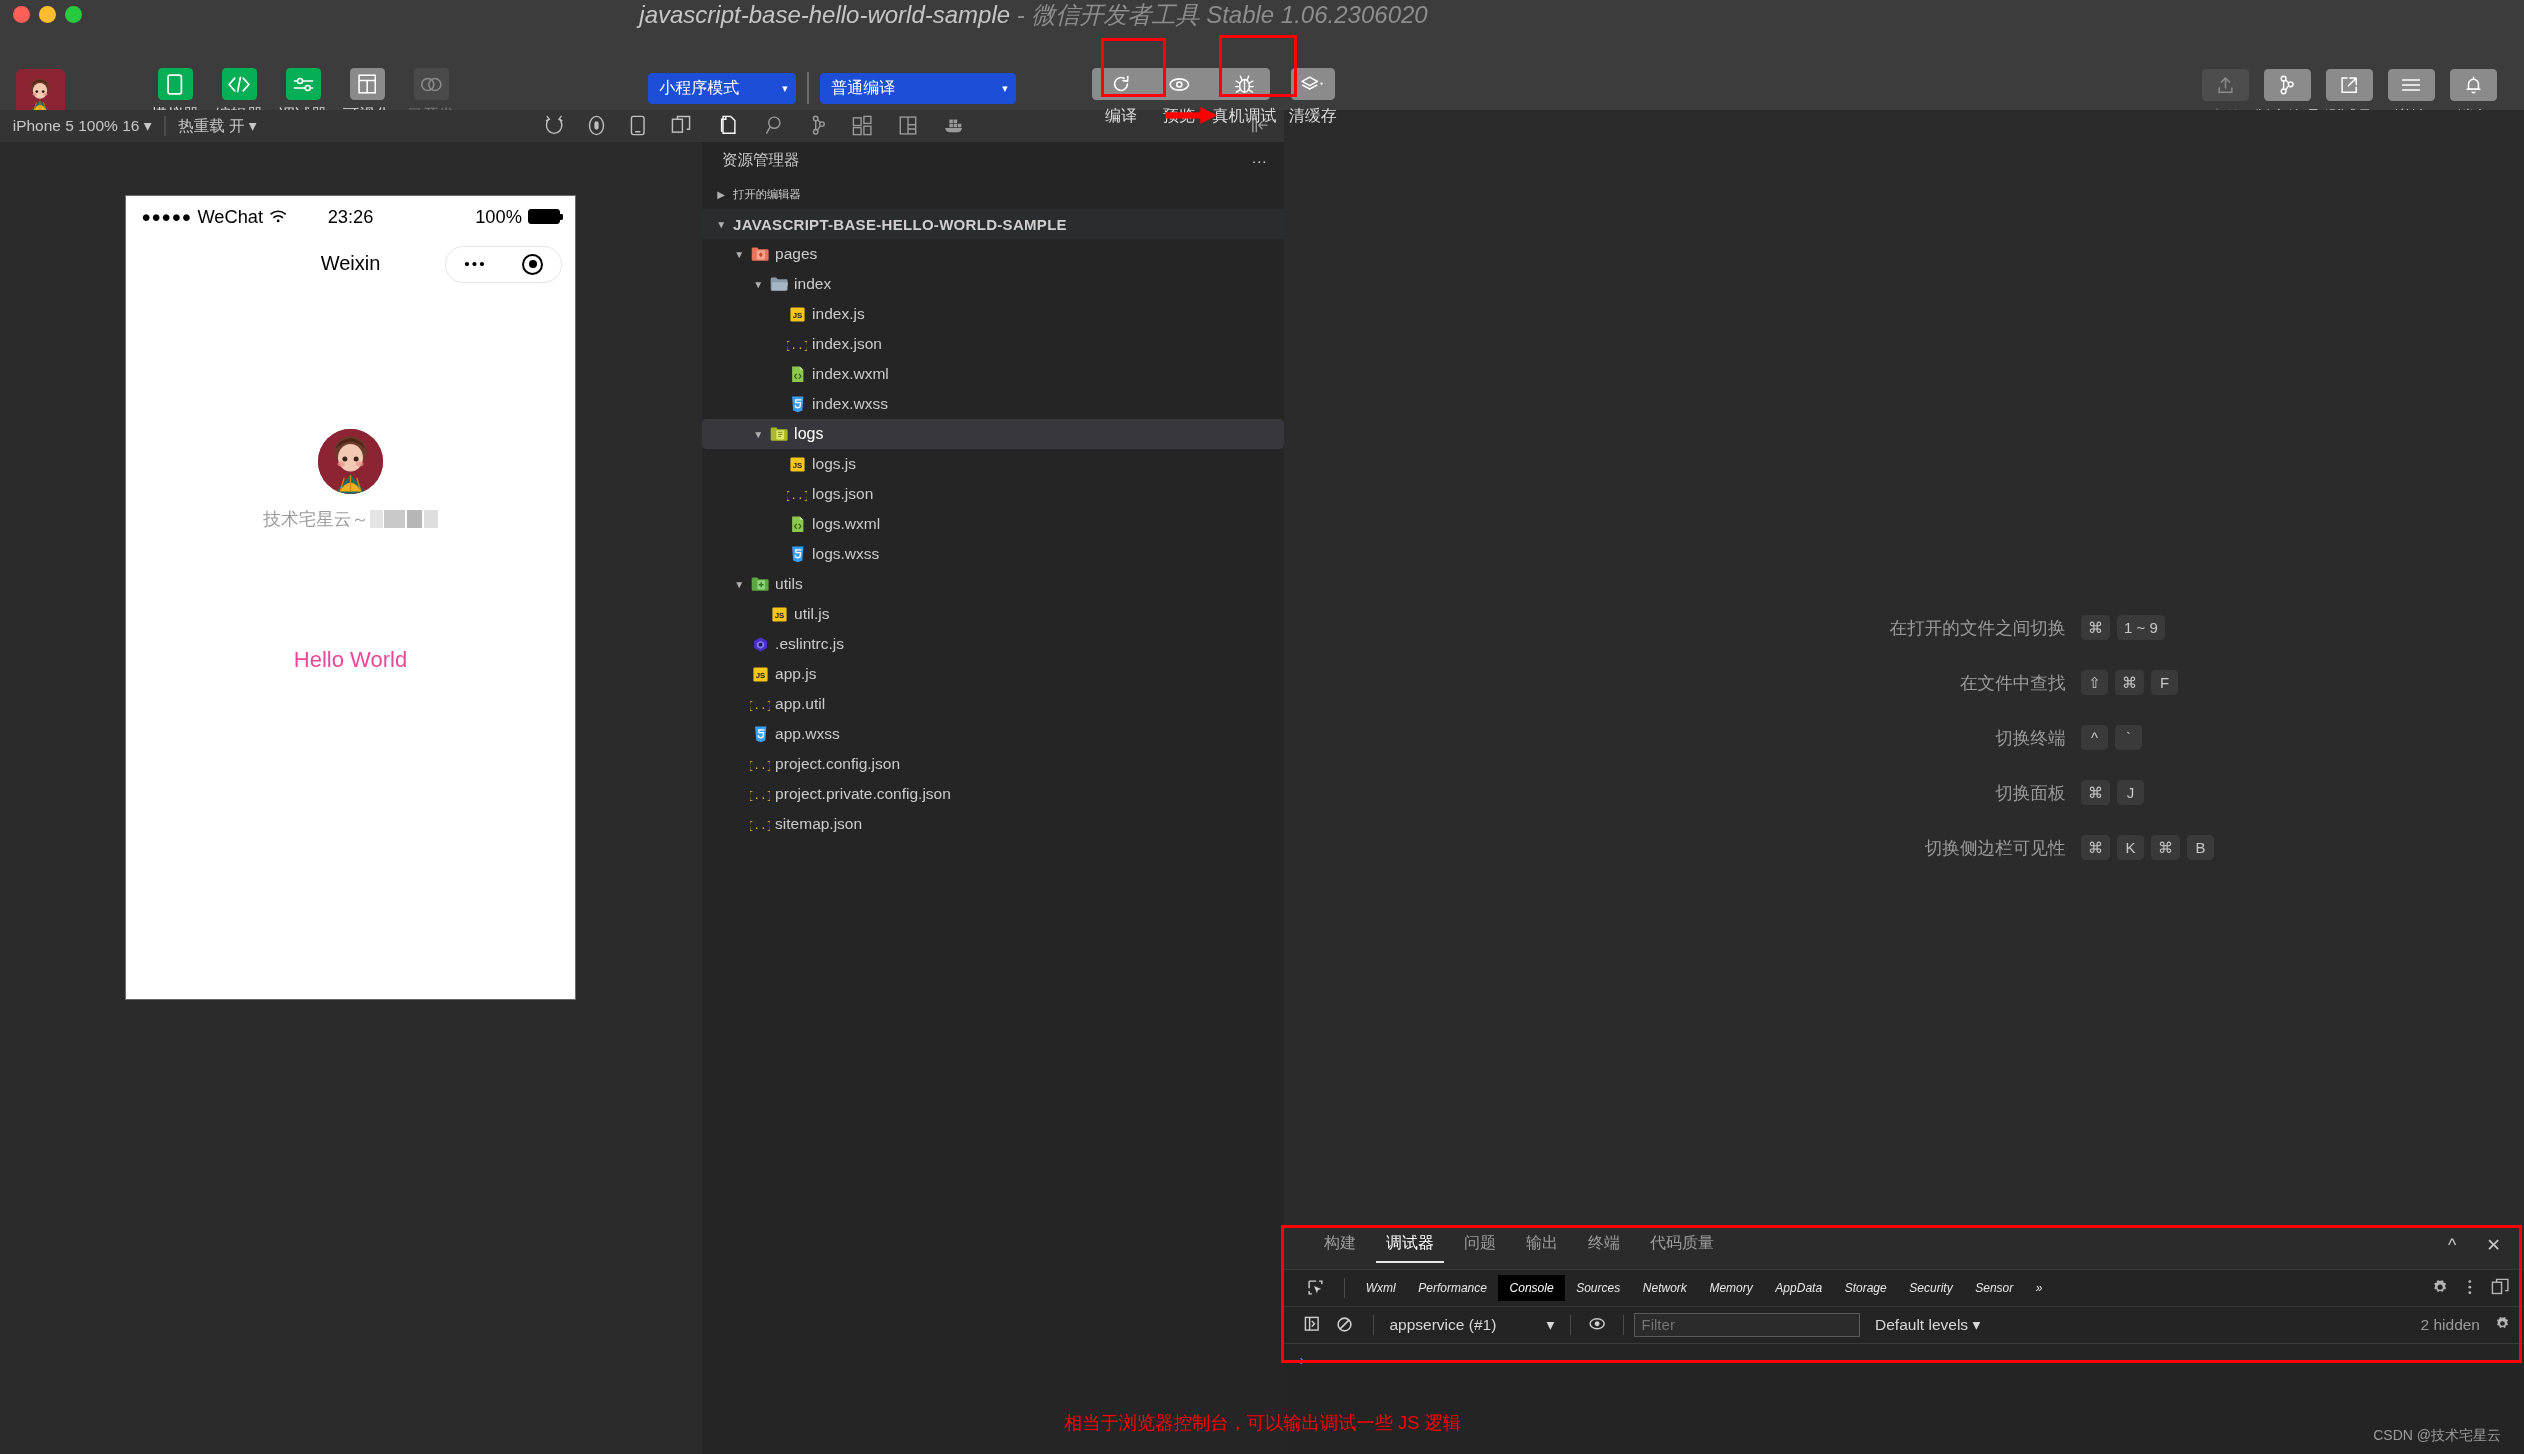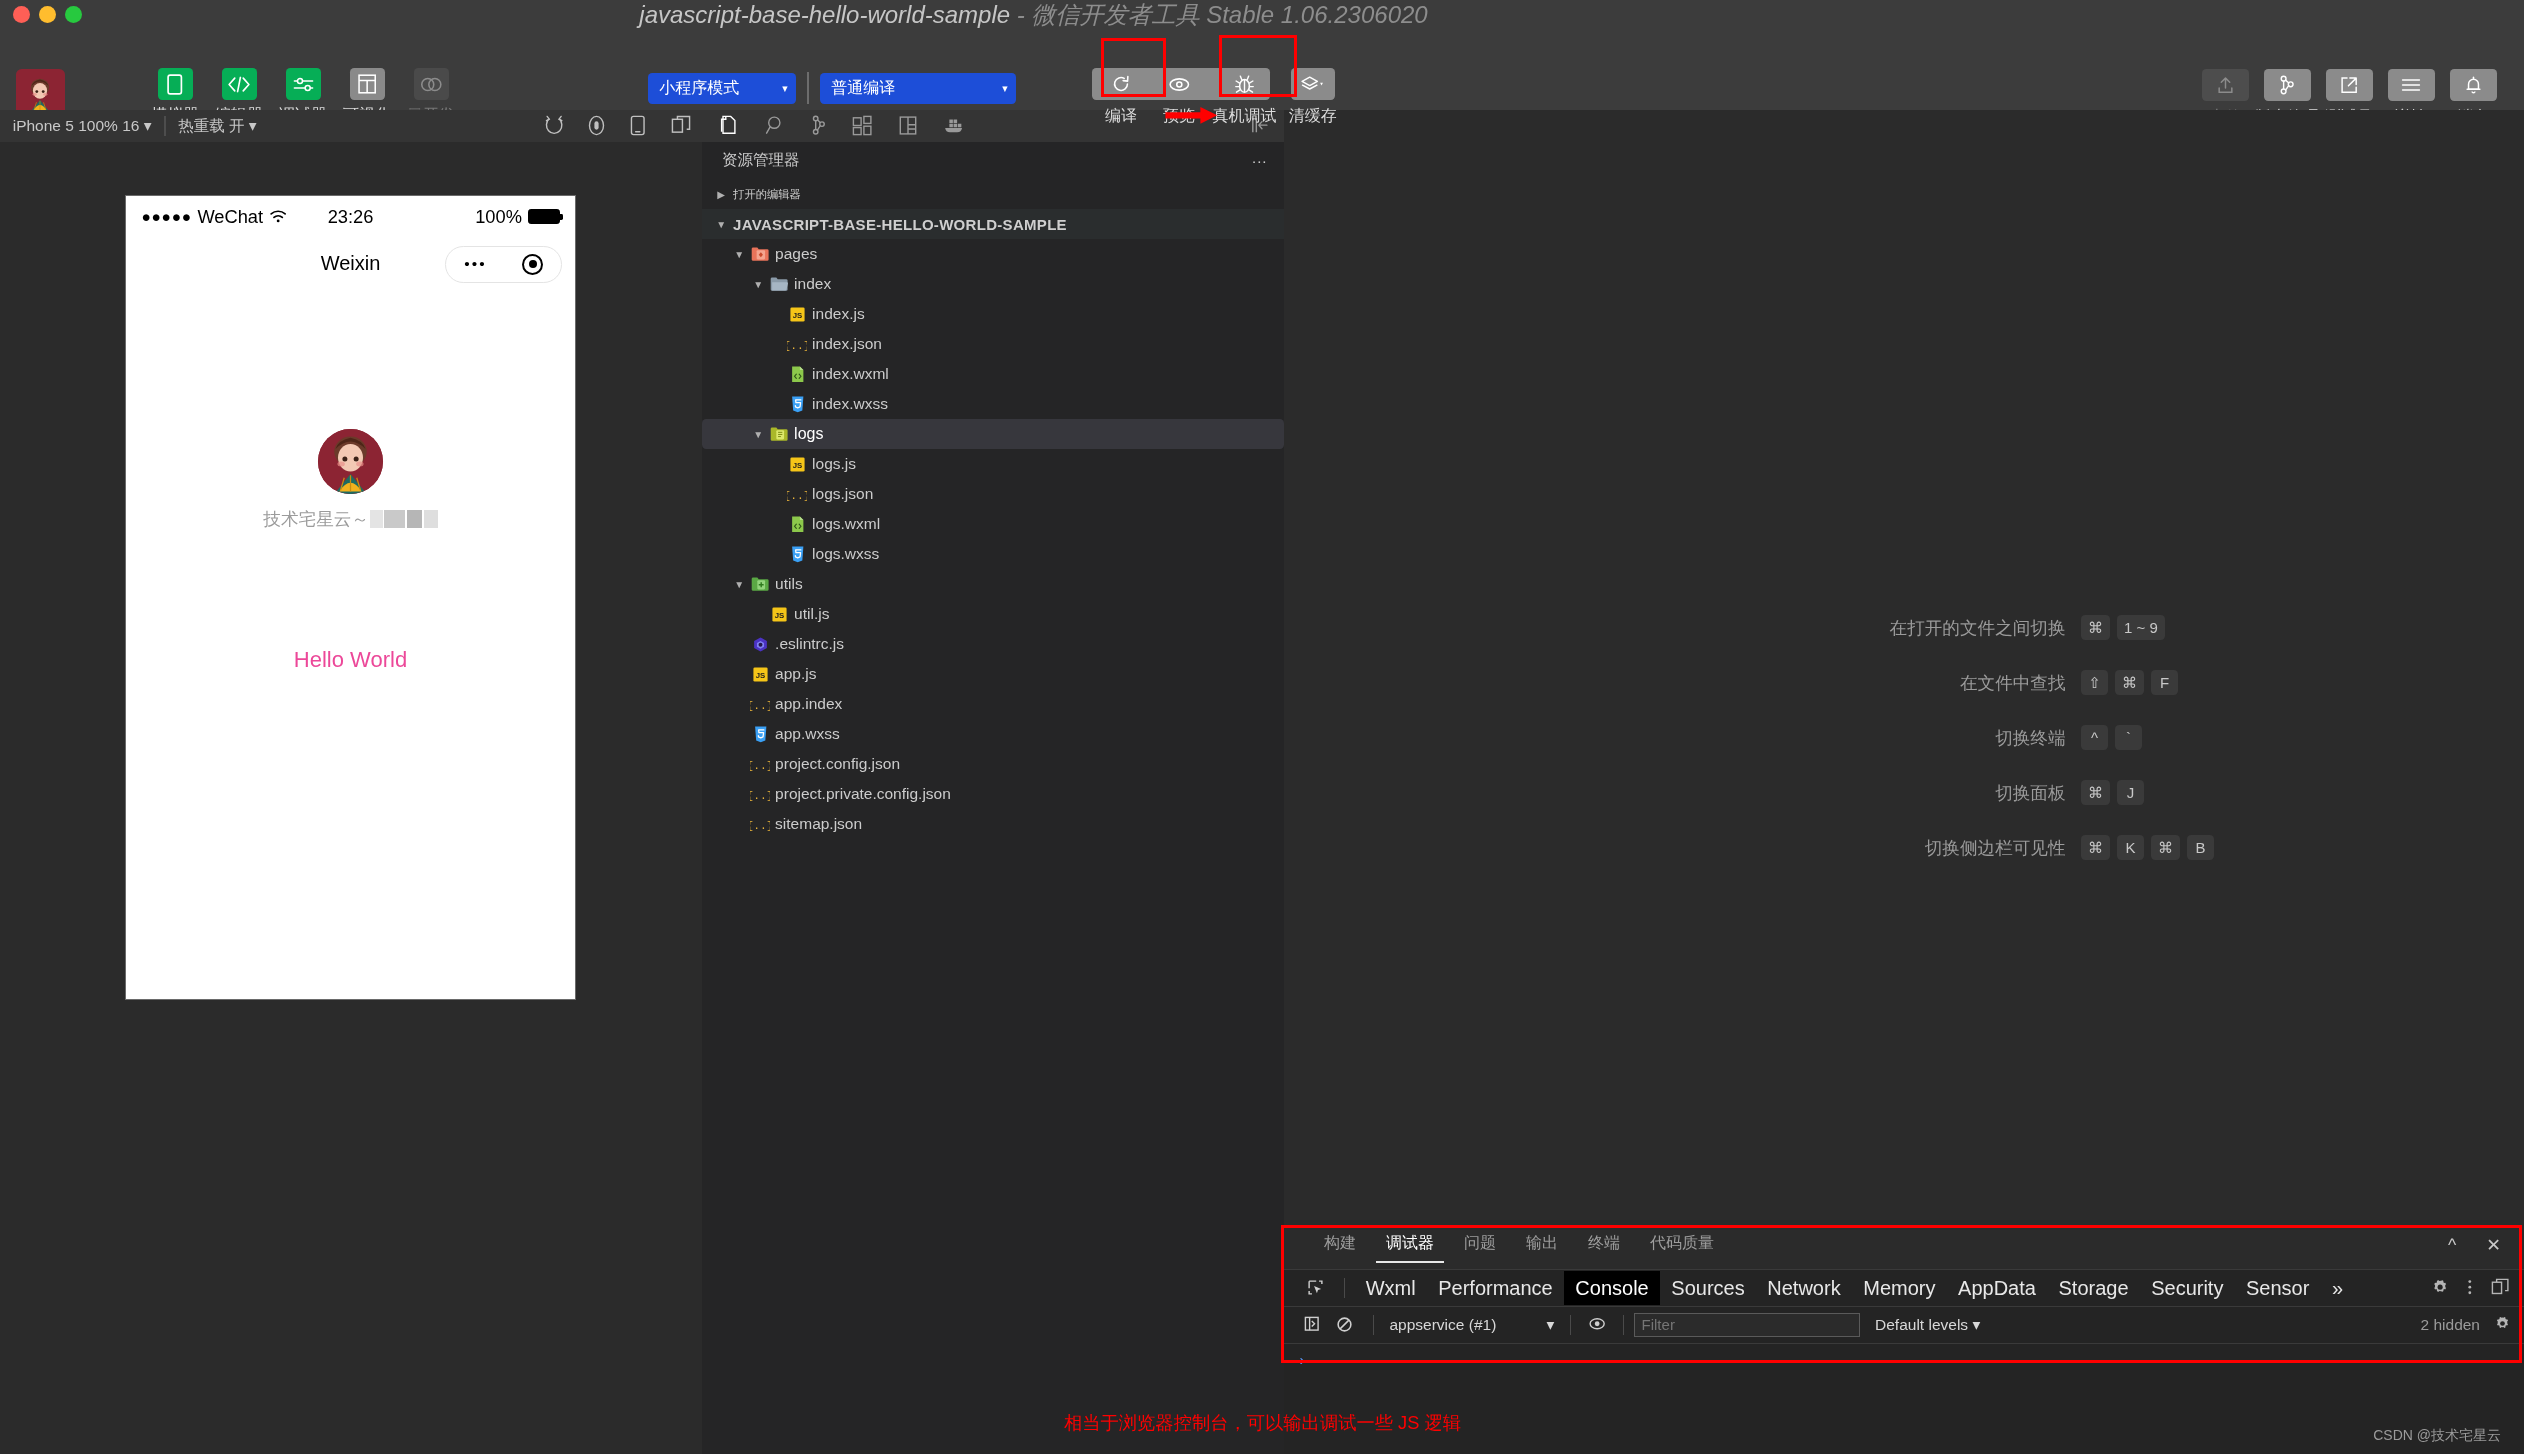--- a/index.html
+++ b/index.html
@@ -241,21 +241,21 @@
   .dtools span { font-size: 17.6px; color: #c8c8c8; }
 
   .devtools {
     position: absolute; left: 1284px; top: 1269px; width: 1241px; height: 186px;
     background: #242424; border-top: 0.7px solid #3a3a3a;
   }
   .dt-tabbar {
     height: 37px; display: flex; align-items: center; padding-left: 12.7px;
     background: #242424; border-bottom: 0.7px solid #3a3a3a;
   }
-  .dt-tab { font-size: 20px; color: #e8e8e8; padding: 5.6px 11.3px; white-space: nowrap; }
+  .dt-tab { font-size: 12px; color: #e8e8e8; padding: 5.6px 11.3px; white-space: nowrap; font-style: italic; }
   .dt-tab.act { background: #000000; color: #ffffff; }
   .dt-divider { width: 0.7px; height: 20px; background: #4a4a4a; margin: 0 10px; }
   .dt-right { margin-left: auto; display: flex; align-items: center; gap: 18.3px; padding-right: 15.5px; }
 
   .dt-filterbar {
     height: 37px; display: flex; align-items: center; padding-left: 12.7px;
     border-bottom: 0.7px solid #3a3a3a;
   }
   .ctxsel {
     display: flex; align-items: center; font-size: 15.5px; color: #d8d8d8;
@@ -802,21 +802,21 @@
         </span>
         <span class="tlabel">app.js</span>
       </div>
       <div class="trow" style="padding-left: 28px;">
         <span class="tw"></span>
         <span class="ico">
           <svg width="20" height="17" viewBox="0 0 28 24" style="font-size:22px">
             <text x="14" y="18" font-size="16" text-anchor="middle" fill="#e8b33a" font-family="Liberation Mono, monospace">{..}</text>
           </svg>
         </span>
-        <span class="tlabel">app.index</span>
+        <span class="tlabel">app.util</span>
       </div>
       <div class="trow" style="padding-left: 28px;">
         <span class="tw"></span>
         <span class="ico">
           <svg width="15.5" height="18.3" viewBox="0 0 22 26">
             <path d="M3 2 H19 L17.5 22 L11 24.5 L4.5 22 Z" fill="#3aa0f5"></path>
             <path d="M15.5 7 H8 l.4 4 h6.6 l-.8 6 -3.2 1.2 -3.2 -1.2 -.2 -2" fill="none" stroke="#fff" stroke-width="1.8" stroke-linecap="round" stroke-linejoin="round"></path>
           </svg>
         </span>
         <span class="tlabel">app.wxss</span>

